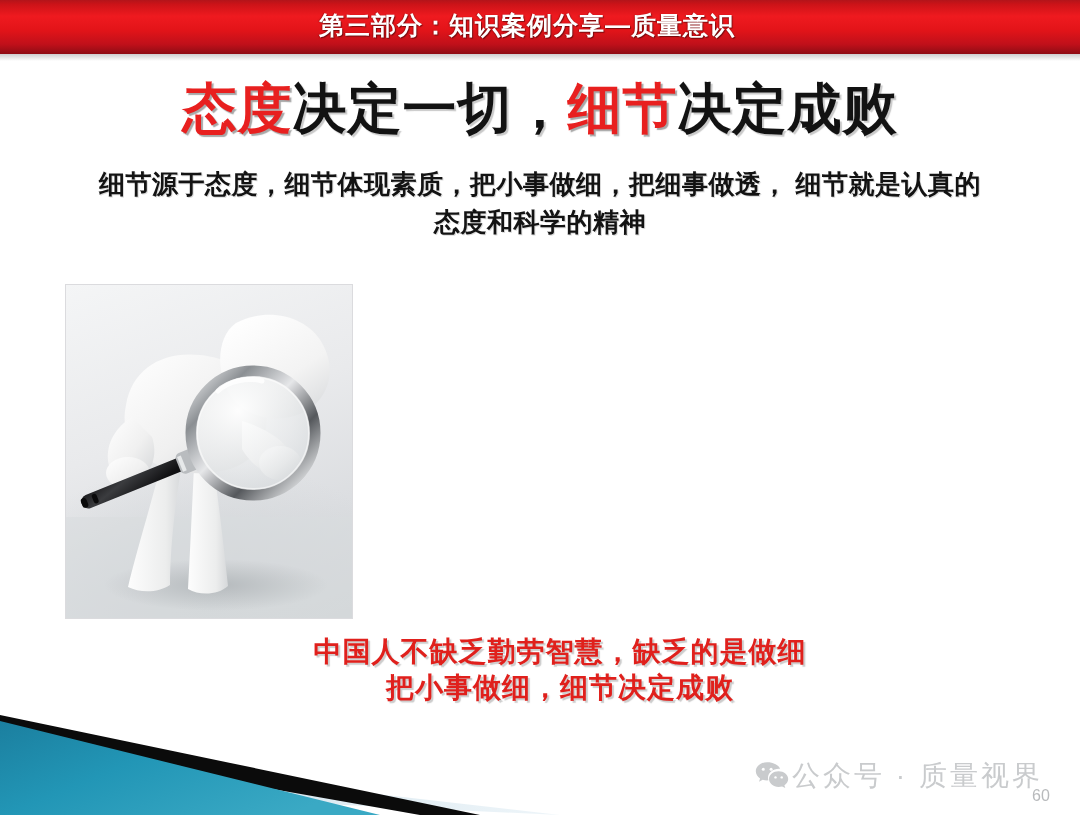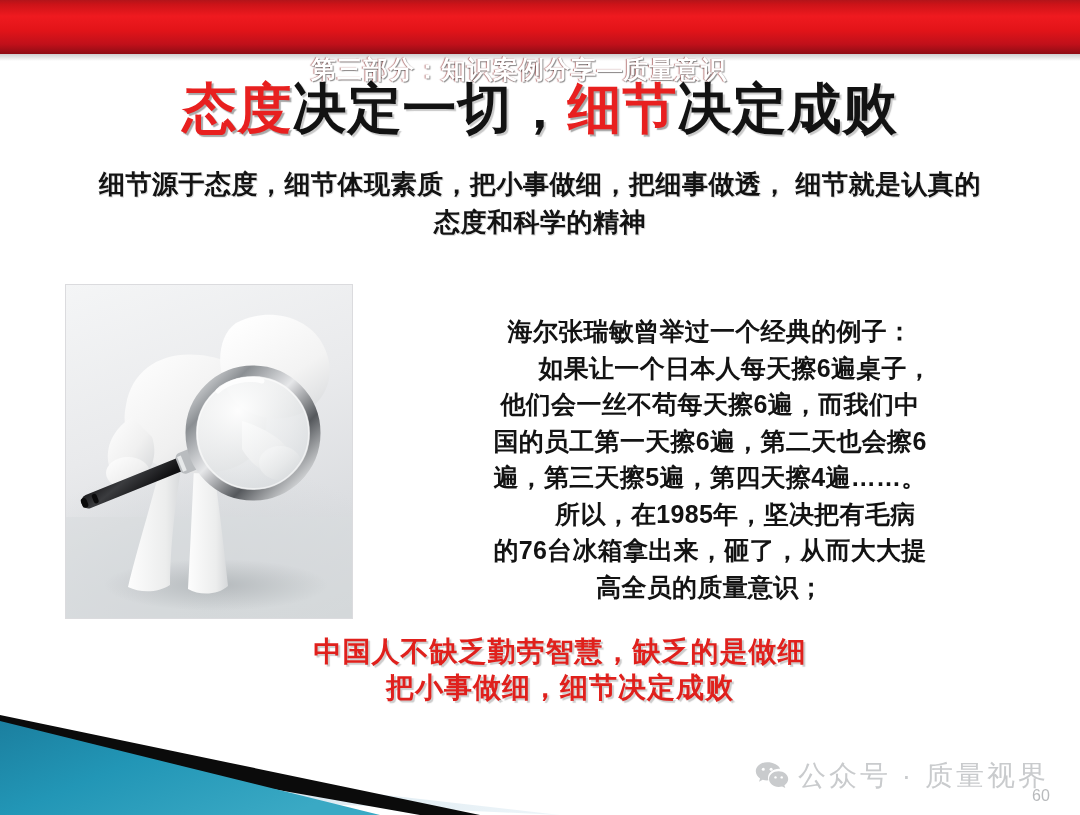--- a/index.html
+++ b/index.html
@@ -40,31 +40,30 @@
     content: "";
     position: absolute;
     left: 0;
     top: 54px;
     width: 1080px;
     height: 7px;
     background: linear-gradient(to bottom, rgba(90,90,95,0.30), rgba(255,255,255,0));
   }
   .header-title {
     position: absolute;
-    left: 0;
+    left: 8px;
     top: 9px;
     width: 1038px;
     text-align: center;
     font-size: 25px;
     font-weight: bold;
     letter-spacing: 1px;
     color: #ffffff;
     text-shadow: 1px 1px 1px rgba(0,0,0,0.45), -1px 0 1px rgba(120,0,0,0.5);
     white-space: nowrap;
-    margin-top: 44px;
   }
 
   
   .main-title {
     position: absolute;
     left: 0;
     top: 80px;
     width: 1080px;
     text-align: center;
     font-size: 54px;
@@ -168,21 +167,21 @@
     height: 160px;
   }
 
   
   .watermark {
     position: absolute;
     left: 755px;
     top: 757px;
     display: flex;
     align-items: center;
-    gap: 9px;
+    gap: 3px;
   }
   .wechat-icon {
     width: 34px;
     height: 30px;
     flex: 0 0 auto;
   }
   .watermark-text {
     font-size: 28px;
     color: #c9cbcd;
     letter-spacing: 3px;
@@ -284,30 +283,20 @@
 
       <g>
         <circle cx="187" cy="148" r="62" fill="url(#lensGrad)"></circle>
         <circle cx="187" cy="148" r="62" fill="none" stroke="url(#ringGrad)" stroke-width="11"></circle>
         <circle cx="187" cy="148" r="56" fill="none" stroke="#ffffff" stroke-width="2" opacity="0.55"></circle>
         <path d="M152 106 C162 96 182 92 196 96" stroke="#ffffff" stroke-width="5" fill="none" opacity="0.8" stroke-linecap="round"></path>
       </g>
     </svg>
   </div>
 
-  <div class="body-text">
-    <span class="line">海尔张瑞敏曾举过一个经典的例子：</span>
-    <span class="line">　　如果让一个日本人每天擦6遍桌子，</span>
-    <span class="line">他们会一丝不苟每天擦6遍，而我们中</span>
-    <span class="line">国的员工第一天擦6遍，第二天也会擦6</span>
-    <span class="line">遍，第三天擦5遍，第四天擦4遍……。</span>
-    <span class="line">　　所以，在1985年，坚决把有毛病</span>
-    <span class="line">的76台冰箱拿出来，砸了，从而大大提</span>
-    <span class="line">高全员的质量意识；</span>
-  </div>
 
   <div class="conclusion">
     <span class="line">中国人不缺乏勤劳智慧，缺乏的是做细</span>
     <span class="line">把小事做细，细节决定成败</span>
   </div>
 
   <div class="deco">
     <svg viewBox="0 0 560 160" xmlns="http://www.w3.org/2000/svg" aria-hidden="true">
       <defs>
         <linearGradient id="tealGrad" x1="0" y1="0" x2="1" y2="0.6">

